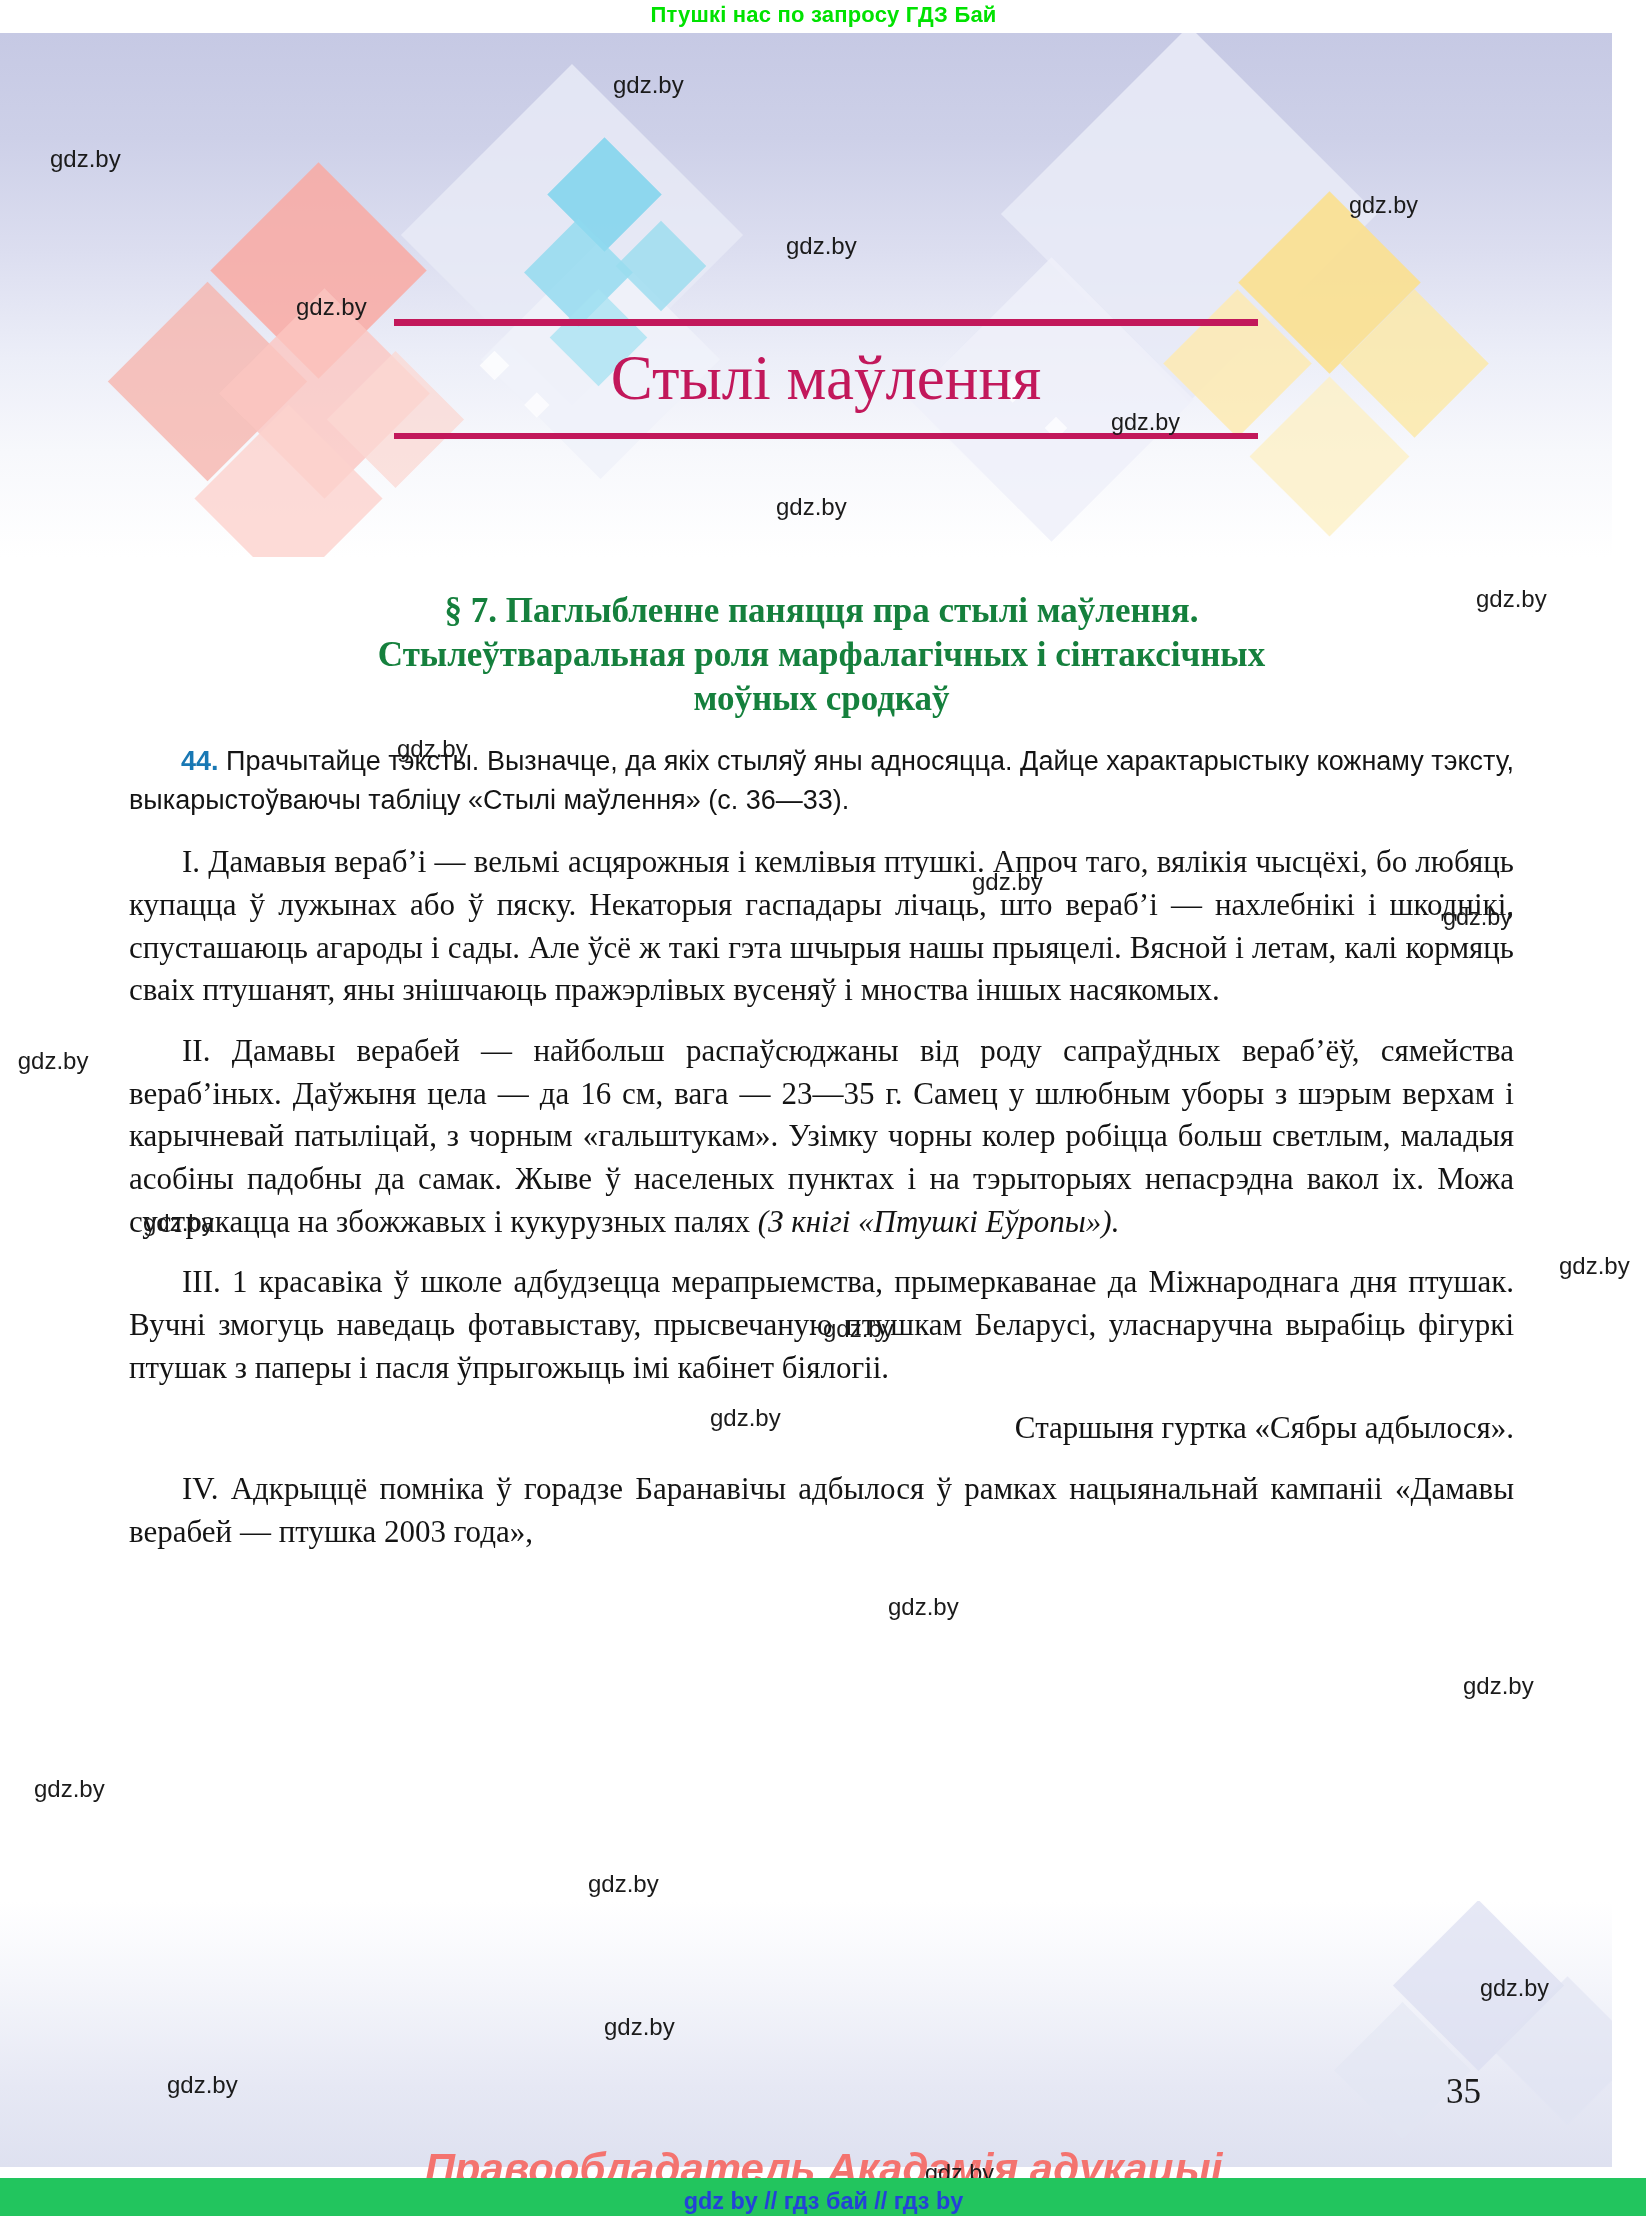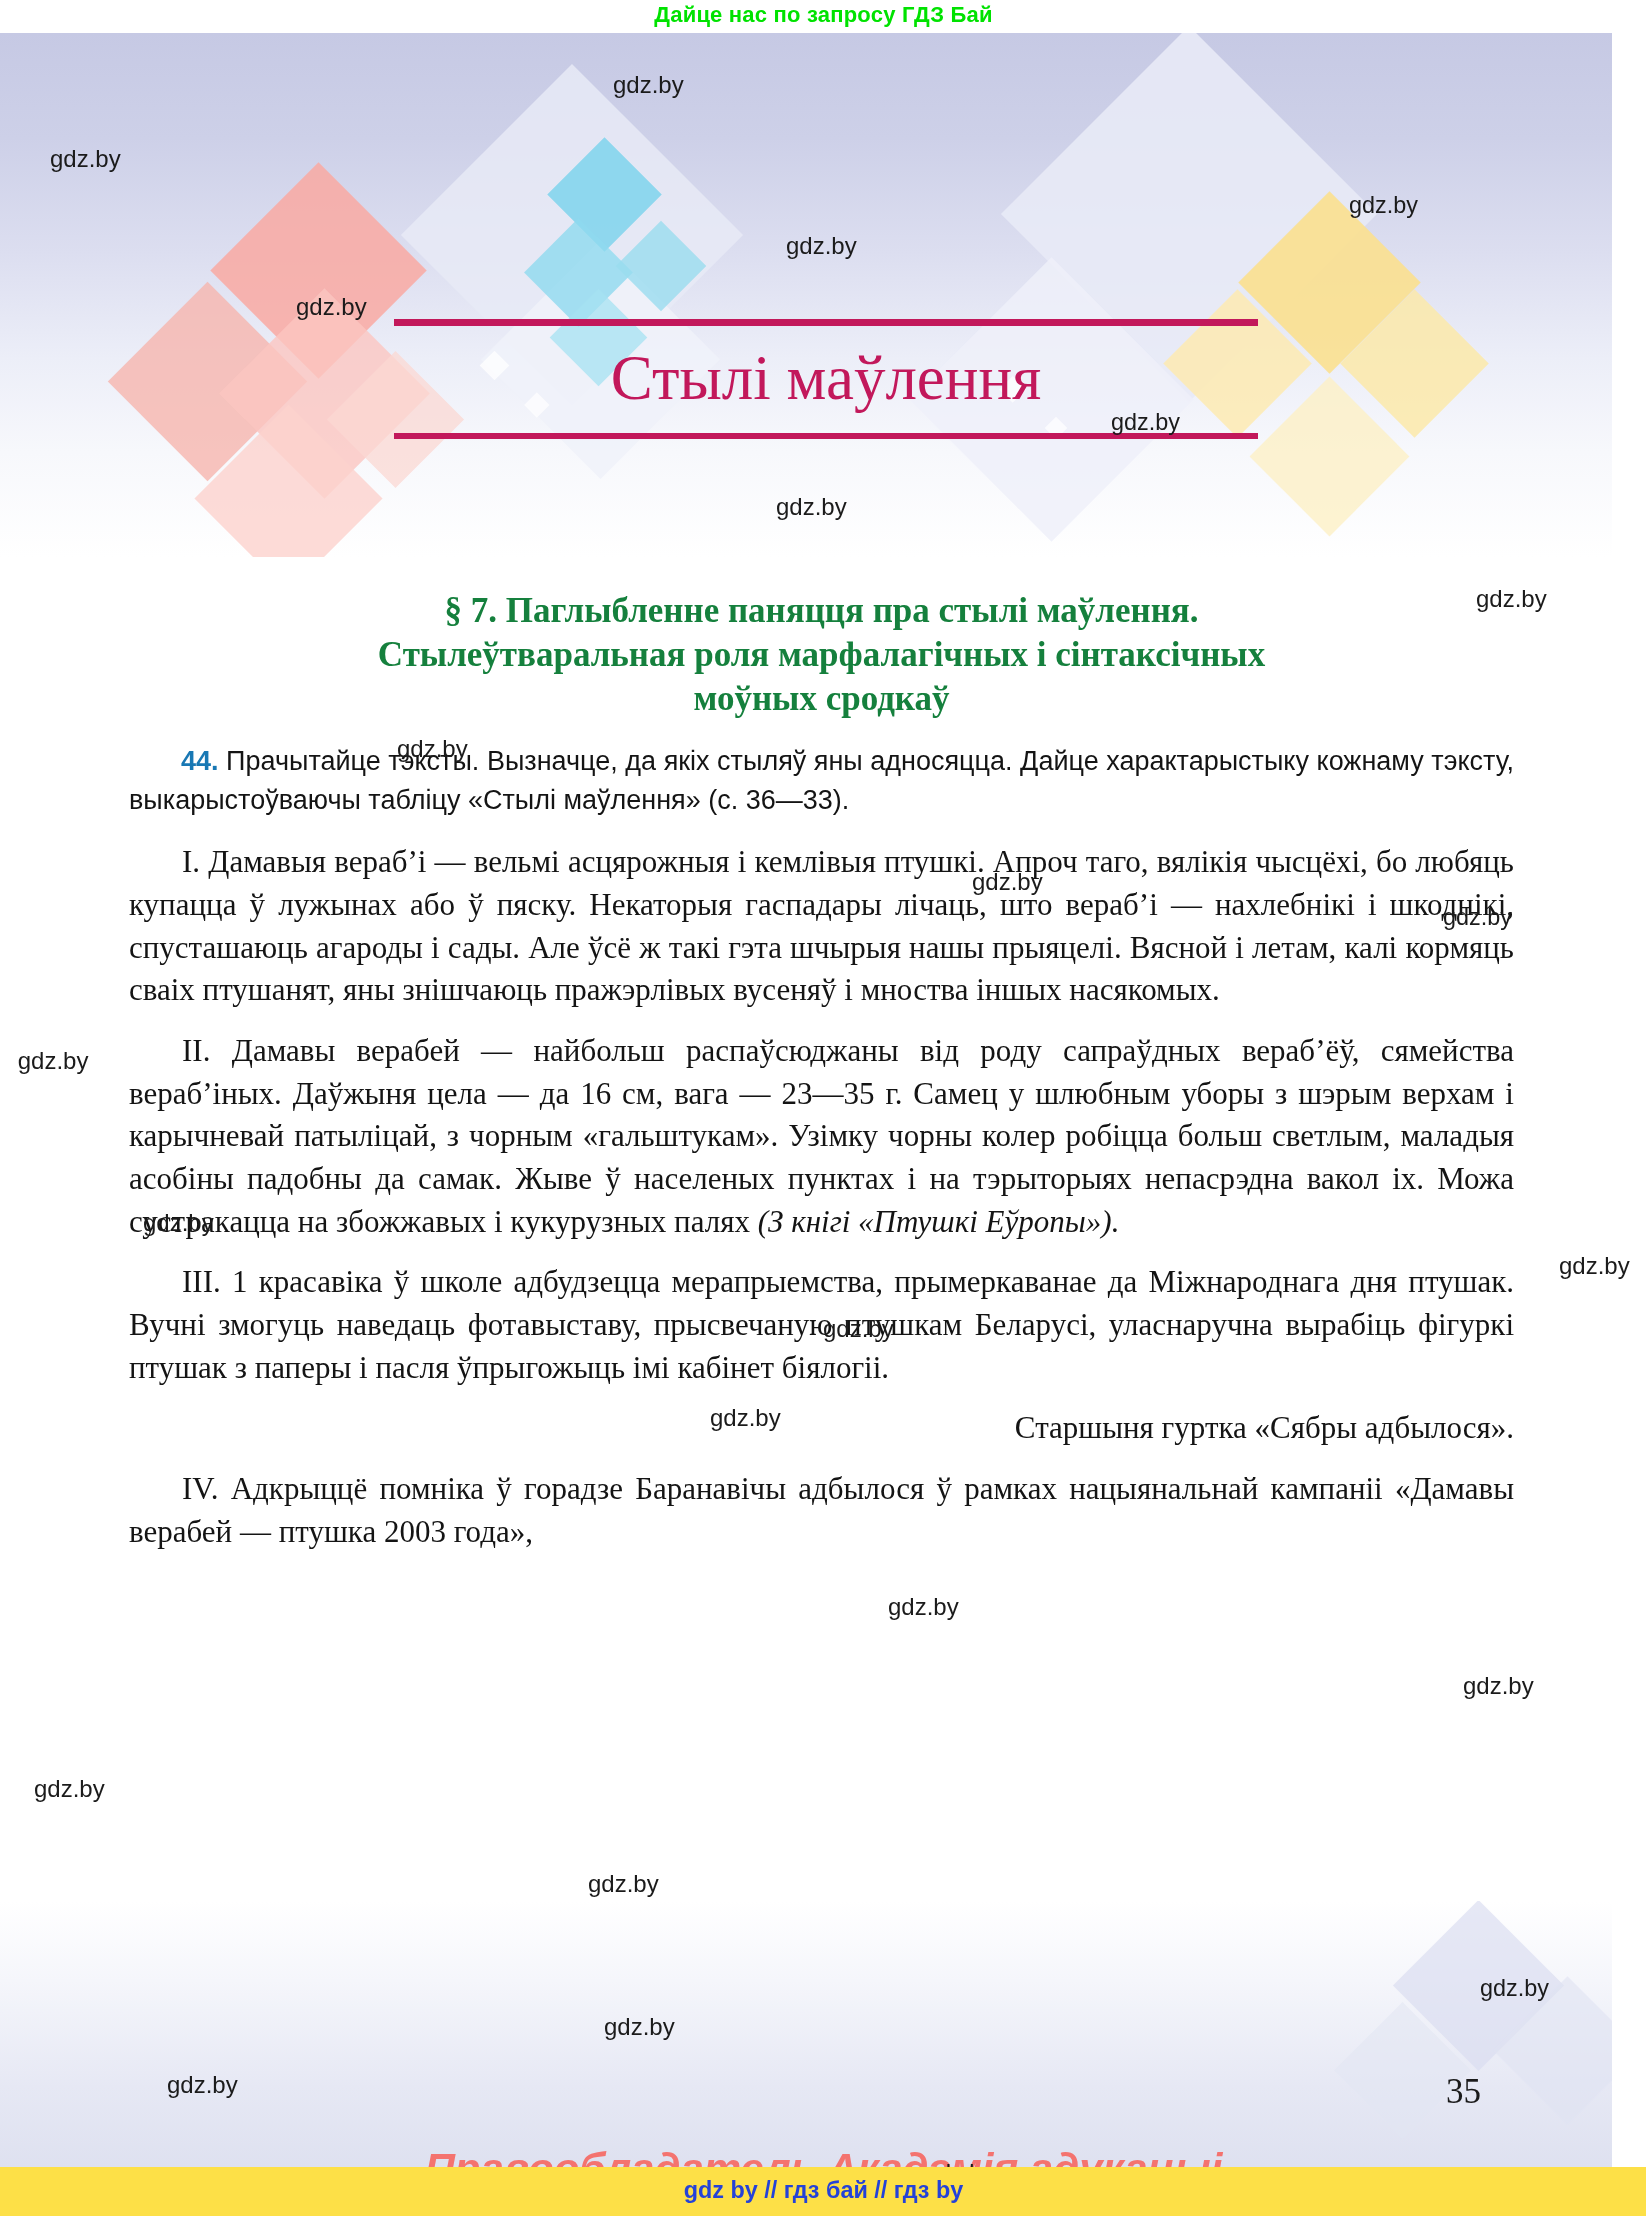--- a/index.html
+++ b/index.html
@@ -192,22 +192,22 @@
     white-space: nowrap;
     z-index: 20;
   }
 
   
   .site-footer {
     position: absolute;
     left: 0;
     bottom: 0;
     width: 1647px;
-    height: 49px;
-    background: #fde047;
+    height: 38px;
+    background: #22c55e;
     z-index: 30;
   }
   .site-footer-text {
     position: absolute;
     top: 9.7px;
     left: 0;
     width: 1647px;
     text-align: center;
     font-family: "Liberation Sans", sans-serif;
     font-weight: bold;
@@ -223,21 +223,21 @@
     color: #1b1b1b;
     white-space: nowrap;
     z-index: 25;
     pointer-events: none;
   }
 </style>
 </head>
 <body>
 
 <div class="promo-banner">
-  <div class="promo-banner-text">Дайце нас по запросу ГДЗ Бай</div>
+  <div class="promo-banner-text">Птушкі нас по запросу ГДЗ Бай</div>
 </div>
 
 <div class="page-sheet">
 
   <div class="deco-band">
 
     <div class="dia" style="left:451px; top:81px; width:242px; height:242px; background:#e8eaf6; opacity:.85;"></div>
     <div class="dia" style="left:1056px; top:48px; width:266px; height:266px; background:#e8eaf6; opacity:.9;"></div>
     <div class="dia" style="left:951px; top:266px; width:201px; height:201px; background:#eef0f9; opacity:.85;"></div>
     <div class="dia" style="left:516px; top:242px; width:169px; height:169px; background:#f0f2fa; opacity:.9;"></div>

